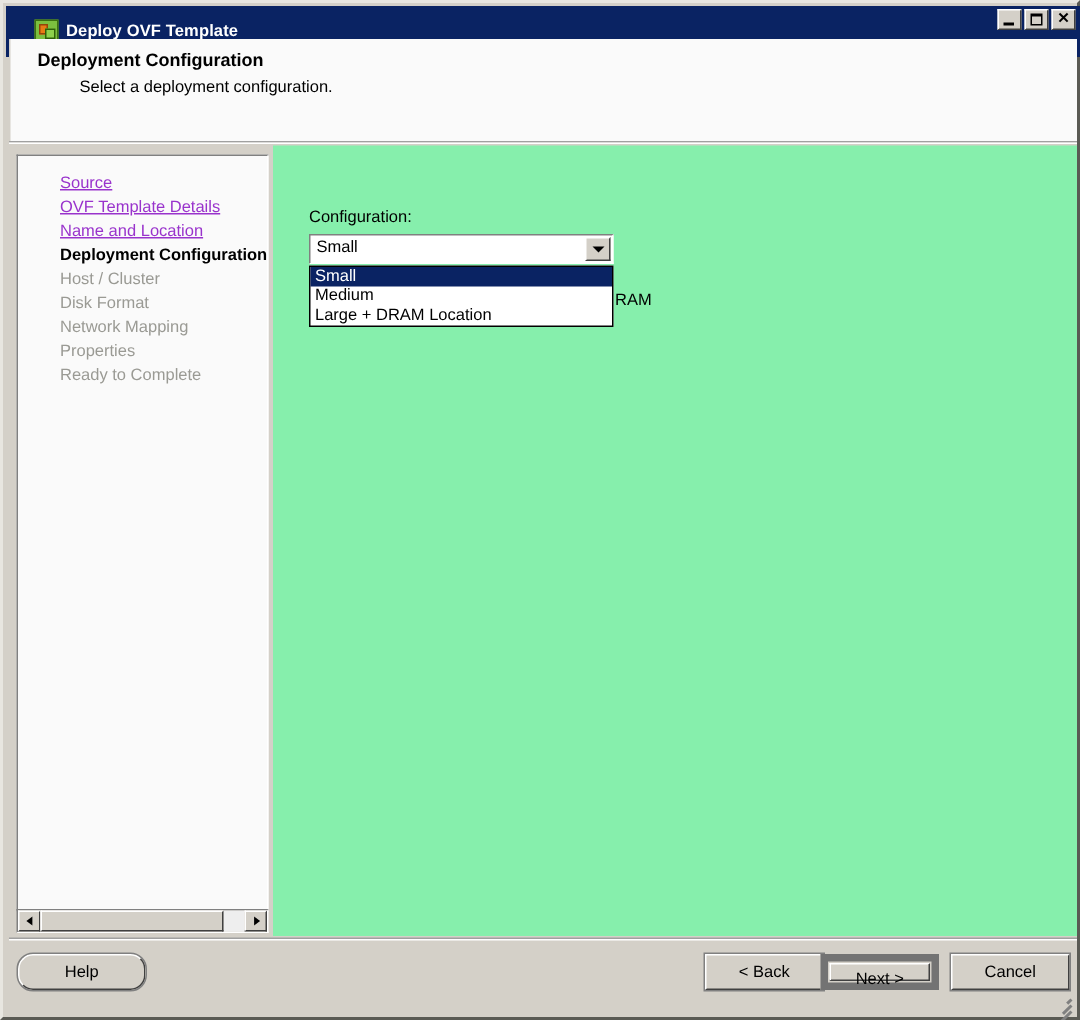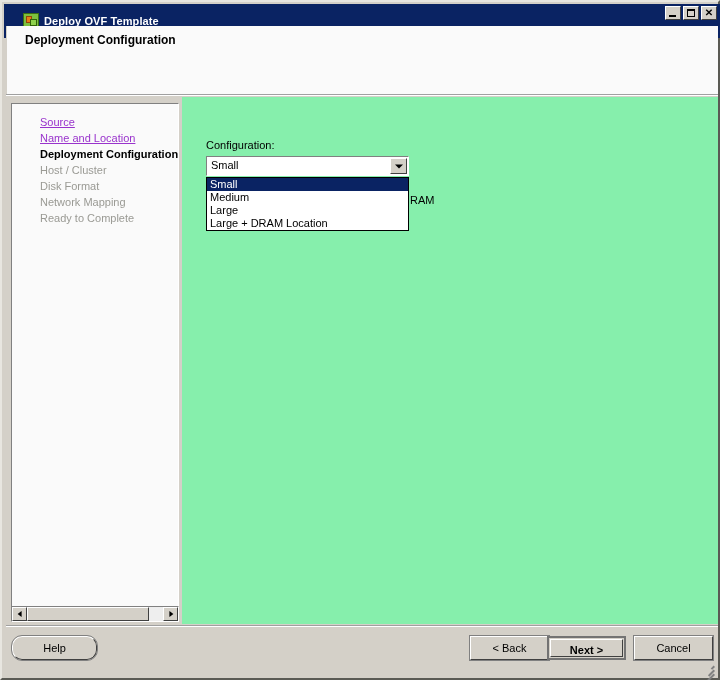--- a/index.html
+++ b/index.html
@@ -379,23 +379,22 @@
     font-family: "Liberation Sans", sans-serif;
     font-size: 11px;
     color: #000;
     text-align: center;
     line-height: 22px;
     cursor: default;
     outline: 1px solid #808080;
     outline-offset: 0px;
   }
   .btn.default {
-    border: 2px solid #737373;
+    border: 5px solid #737373;
     outline: none;
-    font-weight: bold;
   }
   .btn.default .inner {
     position: absolute;
     left: 1px; top: 1px; right: 1px; bottom: 1px;
     border-top: 1px solid #ffffff;
     border-left: 1px solid #ffffff;
     border-right: 1px solid #404040;
     border-bottom: 1px solid #404040;
     box-sizing: border-box;
     line-height: 20px;
@@ -436,34 +435,37 @@
           <span class="max-box"></span>
         </div>
       <div class="tbtn">
           <span class="cls">✕</span>
         </div>
     </div>
   </div>
 
   <div id="header">
     <div id="header-title">Deployment Configuration</div>
+    <div id="header-sub">Select a deployment configuration.</div>
   </div>
   <div id="header-rule"></div>
   <div id="header-rule2"></div>
 
   <div id="body-area">
 
     <div id="sidebar">
       <div id="nav-list">
         <div class="nav-item link">Source</div>
+        <div class="nav-item link">OVF Template Details</div>
         <div class="nav-item link">Name and Location</div>
         <div class="nav-item current">Deployment Configuration</div>
         <div class="nav-item disabled">Host / Cluster</div>
         <div class="nav-item disabled">Disk Format</div>
         <div class="nav-item disabled">Network Mapping</div>
+        <div class="nav-item disabled">Properties</div>
         <div class="nav-item disabled">Ready to Complete</div>
       </div>
     </div>
 
     <div id="side-scroll">
       <div class="sb-arrow left">
           <span class="tri"></span>
         </div>
       <div id="sb-track">
         <div id="sb-thumb"></div>
@@ -482,21 +484,20 @@
       <div id="combo">
         <span id="combo-value">Small</span>
         <span id="combo-arrow">
             <span class="tri"></span>
           </span>
       </div>
 
       <div id="dropdown">
         <div class="dd-item selected">Small</div>
         <div class="dd-item">Medium</div>
-        <div class="dd-item">Large</div>
         <div class="dd-item">Large + DRAM Location</div>
       </div>
 
     </div>
   </div>
 
   <div id="footer-rule"></div>
   <div id="footer-rule2"></div>
 
   <div class="btn" id="btn-help">Help</div>

